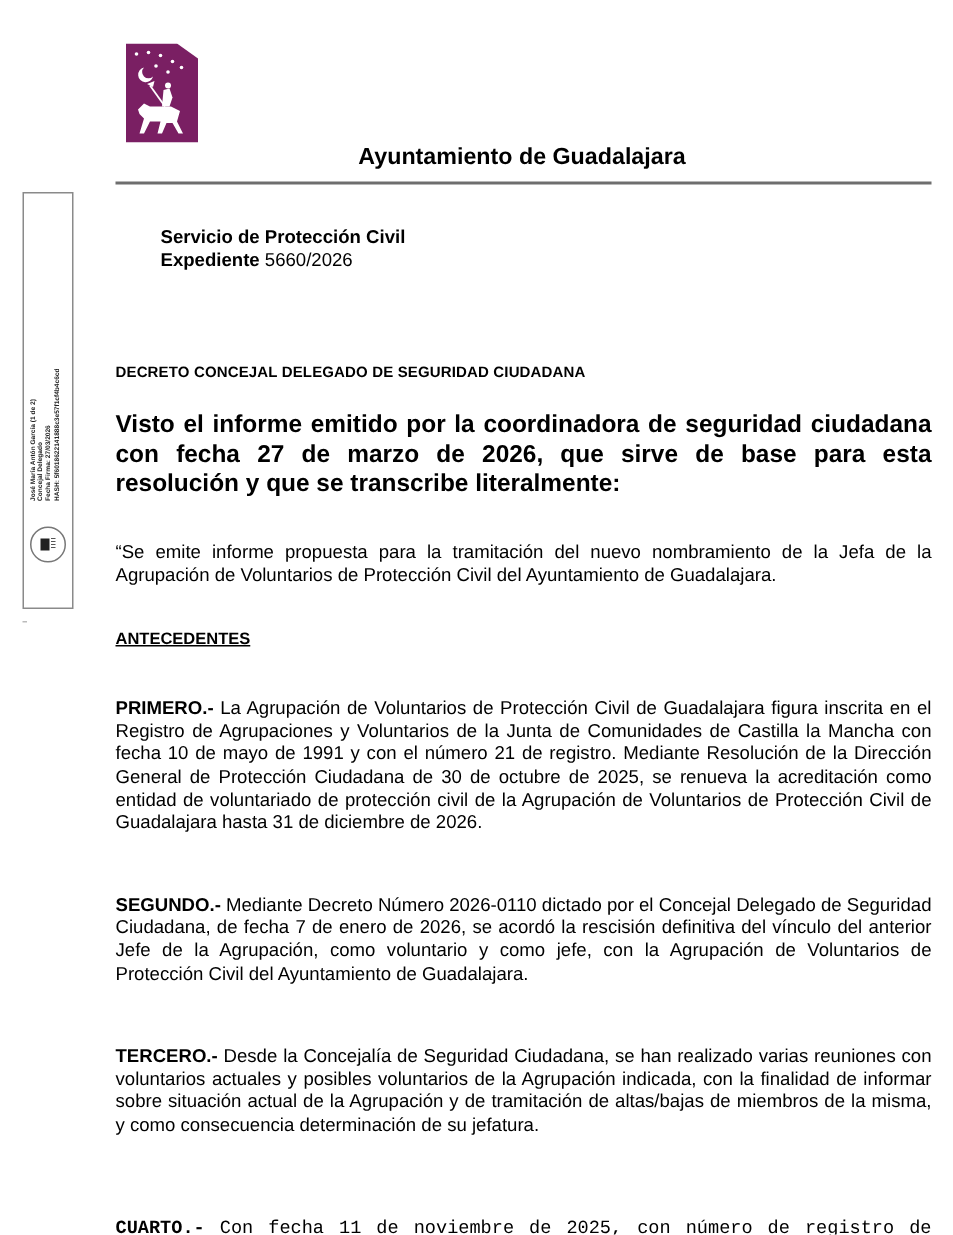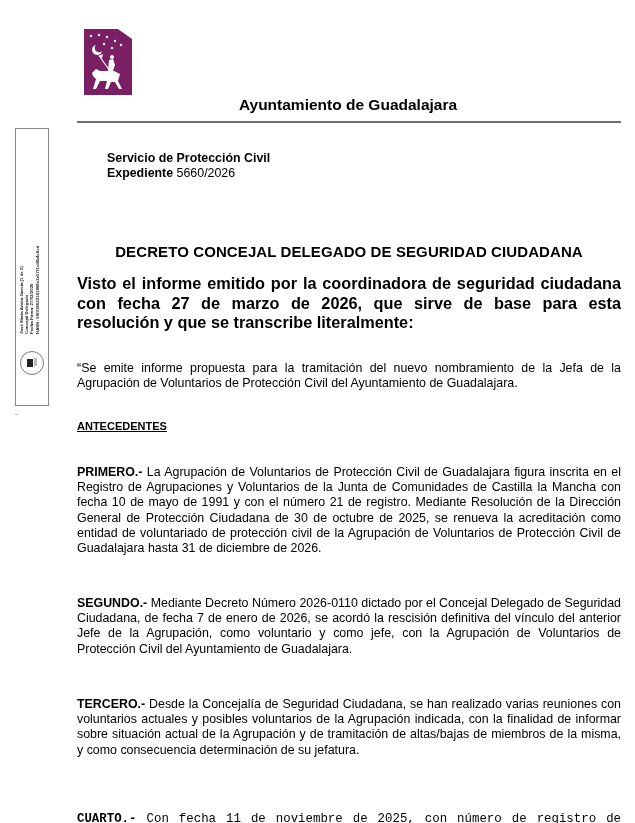--- a/index.html
+++ b/index.html
@@ -92,22 +92,22 @@
       line-height: 15px;
       text-align: justify;
       margin-left: 30px;
     }
     .meta b { font-weight: bold; }
     .decree-title {
       position: absolute;
       left: 77px;
       width: 544px;
       top: 243px;
-      text-align: center;
-      font-size: 15px;
+      text-align: left;
+      font-size: 10px;
       font-weight: bold;
       letter-spacing: 0.1px;
     }
     .intro {
       position: absolute;
       left: 77px;
       top: 274px;
       width: 544px;
       font-size: 16.3px;
       line-height: 19.5px;

